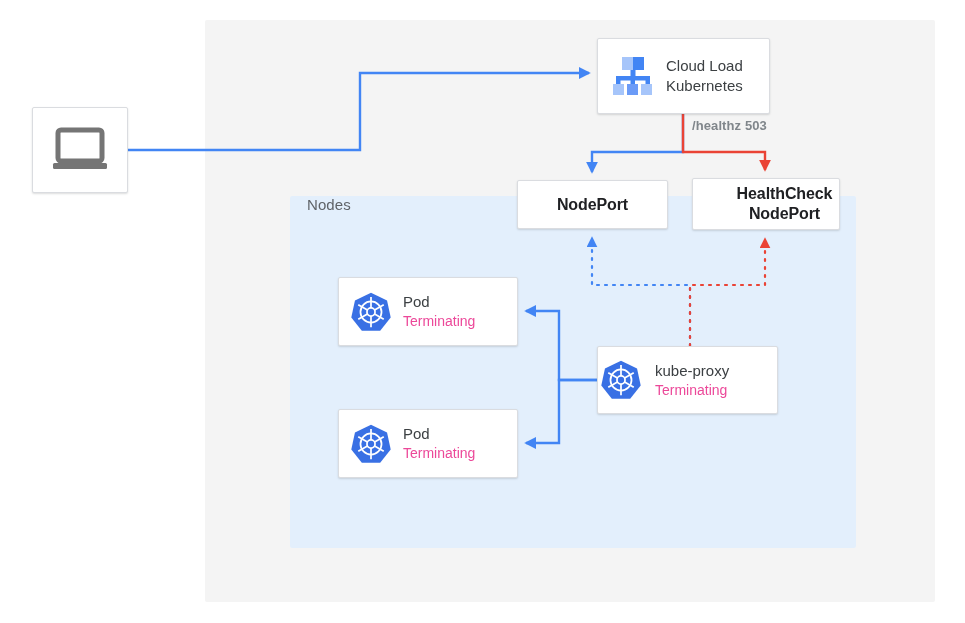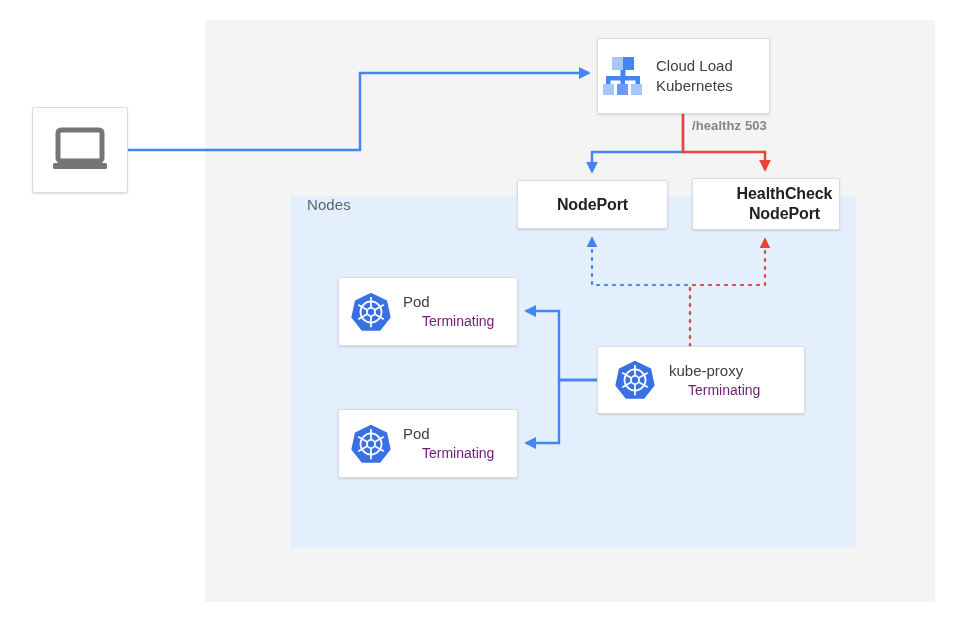--- a/index.html
+++ b/index.html
@@ -59,24 +59,23 @@
     text-align: center;
   }
   .card-title {
     font-size: 15px;
     color: #3c4043;
     line-height: 20px;
     white-space: nowrap;
   }
   .card-sub {
     font-size: 14px;
-    color: #701a75;
+    color: #ec4899;
     line-height: 19px;
     white-space: nowrap;
-    margin-left: 19px;
   }
   .card-strong {
     font-size: 16px;
     font-weight: bold;
     color: #202124;
     line-height: 20px;
     letter-spacing: -.1px;
   }
   .card-icon {
     flex: 0 0 auto;
@@ -95,20 +94,21 @@
     top: 107px;
     width: 96px;
     height: 86px;
     justify-content: center;
   }
   #lb-card {
     left: 597px;
     top: 38px;
     width: 173px;
     height: 76px;
+    padding-left: 10px;
     gap: 8px;
   }
   #nodeport-card {
     left: 517px;
     top: 180px;
     width: 151px;
     height: 49px;
   }
   #hc-nodeport-card {
     left: 692px;
@@ -129,23 +129,23 @@
     left: 338px;
     top: 409px;
     width: 180px;
     height: 69px;
     padding-left: 10px;
     gap: 10px;
   }
   #kubeproxy-card {
     left: 597px;
     top: 346px;
-    width: 208px;
+    width: 181px;
     height: 68px;
-    padding-left: 15px;
+    padding-left: 1px;
     gap: 12px;
   }
   
   #wires {
     position: absolute;
     left: 0;
     top: 0;
     width: 965px;
     height: 623px;
     pointer-events: none;

